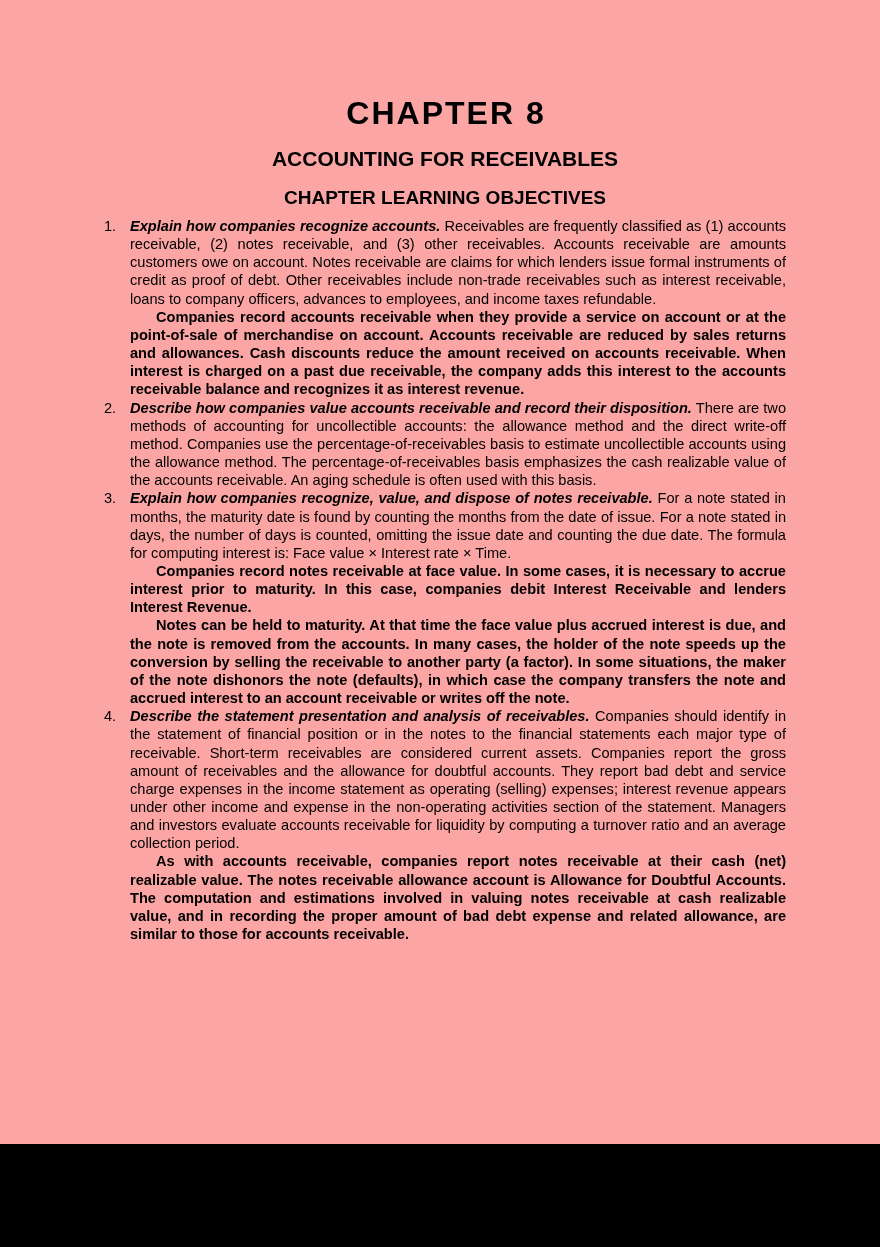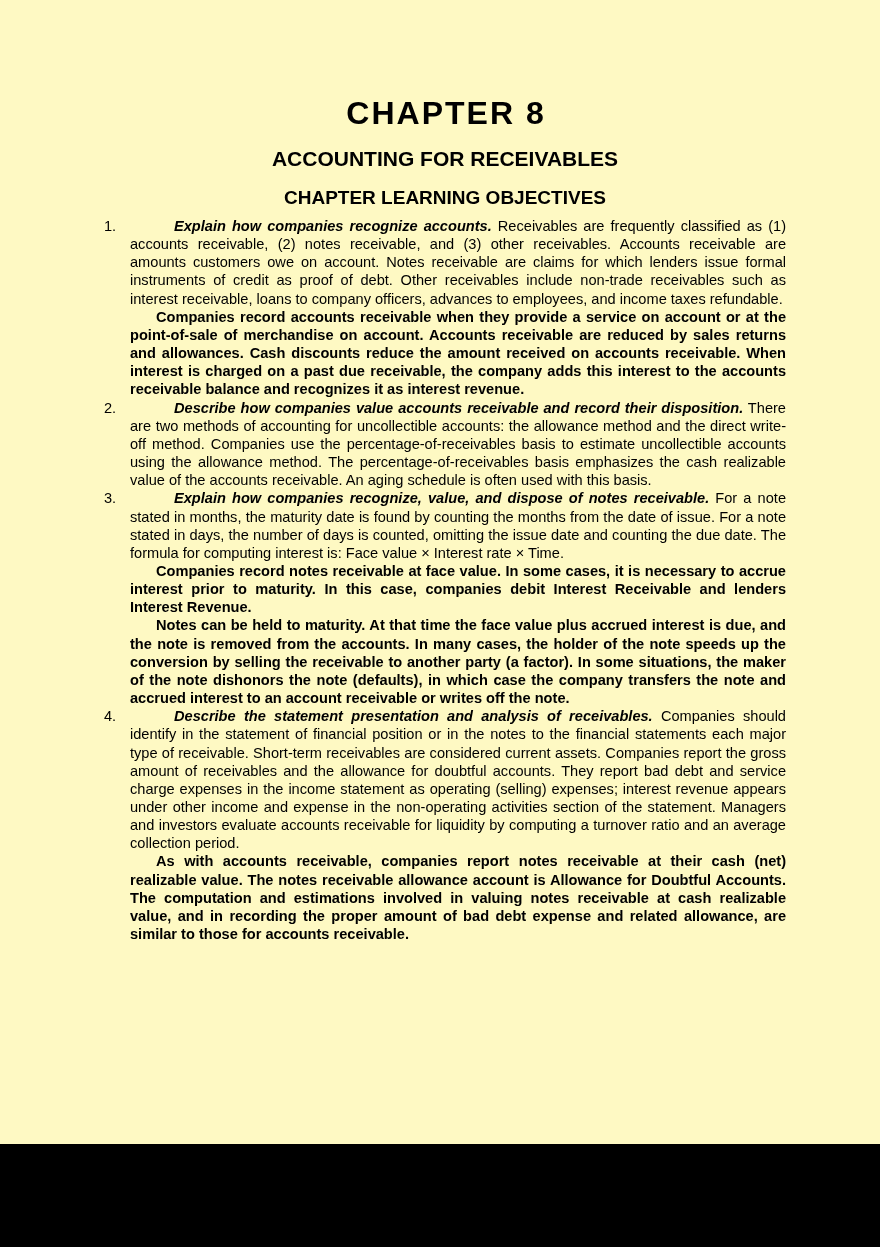--- a/index.html
+++ b/index.html
@@ -1,20 +1,20 @@
 <!DOCTYPE html>
 <html><head>
   <meta charset="utf-8">
   <style>
     html, body { margin: 0; padding: 0; }
     body {
       width: 880px; height: 1247px; background: #ffffff; position: relative; overflow: hidden;
       font-family: "Liberation Sans", sans-serif; color: #000;
     }
-    .page { position: absolute; left: 0; top: 0; width: 880px; height: 1144px; background: #fef9c3; }
+    .page { position: absolute; left: 0; top: 0; width: 880px; height: 1144px; background: #fca5a5; }
     .h1 {
       position: absolute; top: 93px; left: 0; width: 892px; text-align: center;
       font-size: 32px; font-weight: bold; letter-spacing: 2px; line-height: 40px;
     }
     .h2 {
       position: absolute; top: 145px; left: 0; width: 890px; text-align: center;
       font-size: 21px; font-weight: bold; line-height: 28px;
     }
     .h3 {
       position: absolute; top: 185px; left: 0; width: 890px; text-align: center;
@@ -22,21 +22,21 @@
     }
     .objectives {
       position: absolute; top: 217px; left: 130px; width: 656px;
       list-style: none; margin: 0; padding: 0;
       font-size: 14.6px; line-height: 18.15px;
     }
     .obj { position: relative; margin: 0; }
     .num { position: absolute; left: -26px; top: 0; }
     .obj p { margin: 0; text-align: justify; }
     .obj p.indent { text-indent: 26px; font-weight: bold; }
-    .lead { font-weight: bold; font-style: italic; margin-left: 44px; }
+    .lead { font-weight: bold; font-style: italic; }
     .footer-bar { position: absolute; left: 0; top: 1144px; width: 880px; height: 103px; background: #000; }
   </style>
 </head>
 <body>
 
 <div class="page">
   <div class="h1">CHAPTER 8</div>
   <div class="h2">ACCOUNTING FOR RECEIVABLES</div>
   <div class="h3">CHAPTER LEARNING OBJECTIVES</div>
 

